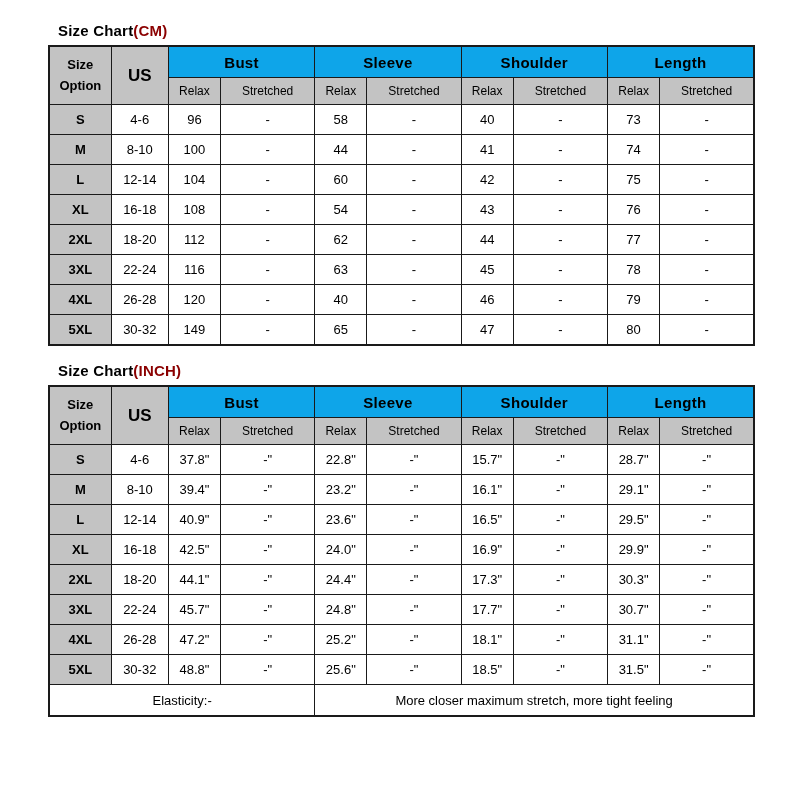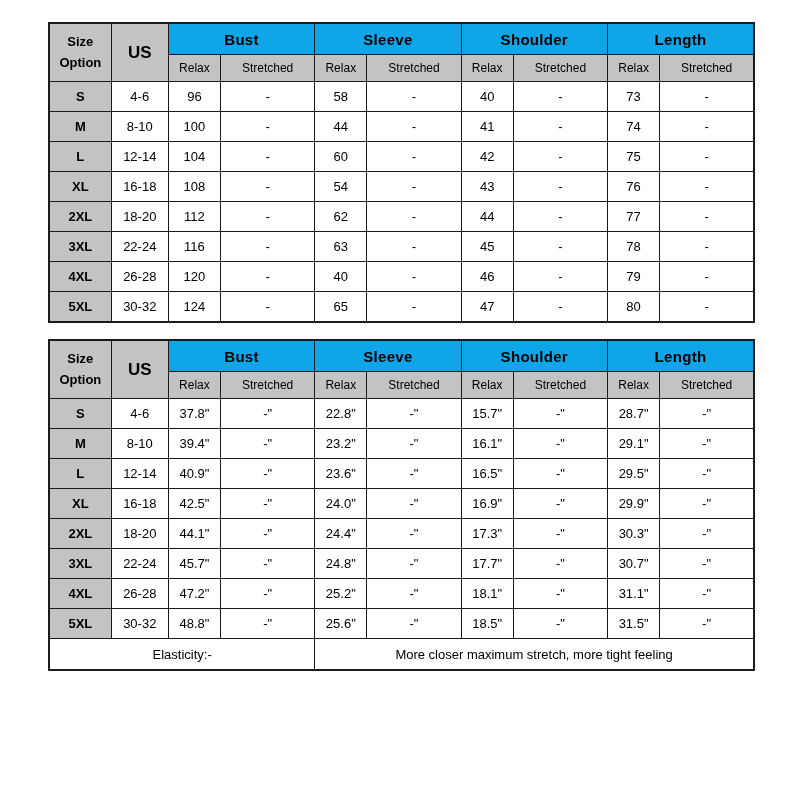--- a/index.html
+++ b/index.html
@@ -81,20 +81,23 @@
     font-size: 13px;
     height: 30px;
     background: #ffffff;
   }
 </style>
 </head>
 <body>
 
 <div class="page">
 
+  <div class="chart-title">
+    <span>Size Chart</span><span class="unit">(CM)</span>
+  </div>
 
   <table class="size-chart">
     <colgroup>
       <col style="width:62px">
         <col style="width:57px">
       <col style="width:52px">
         <col style="width:94px">
       <col style="width:52px">
         <col style="width:94px">
       <col style="width:52px">
@@ -206,32 +209,35 @@
           <td>40</td>
           <td>-</td>
           <td>46</td>
           <td>-</td>
           <td>79</td>
           <td>-</td>
         </tr>
         <tr>
           <td class="size-col">5XL</td>
           <td>30-32</td>
-          <td>124</td>
+          <td>149</td>
           <td>-</td>
           <td>65</td>
           <td>-</td>
           <td>47</td>
           <td>-</td>
           <td>80</td>
           <td>-</td>
         </tr>
       </tbody>
   </table>
 
+  <div class="chart-title">
+    <span>Size Chart</span><span class="unit">(INCH)</span>
+  </div>
 
   <table class="size-chart">
     <colgroup>
       <col style="width:62px">
         <col style="width:57px">
       <col style="width:52px">
         <col style="width:94px">
       <col style="width:52px">
         <col style="width:94px">
       <col style="width:52px">

